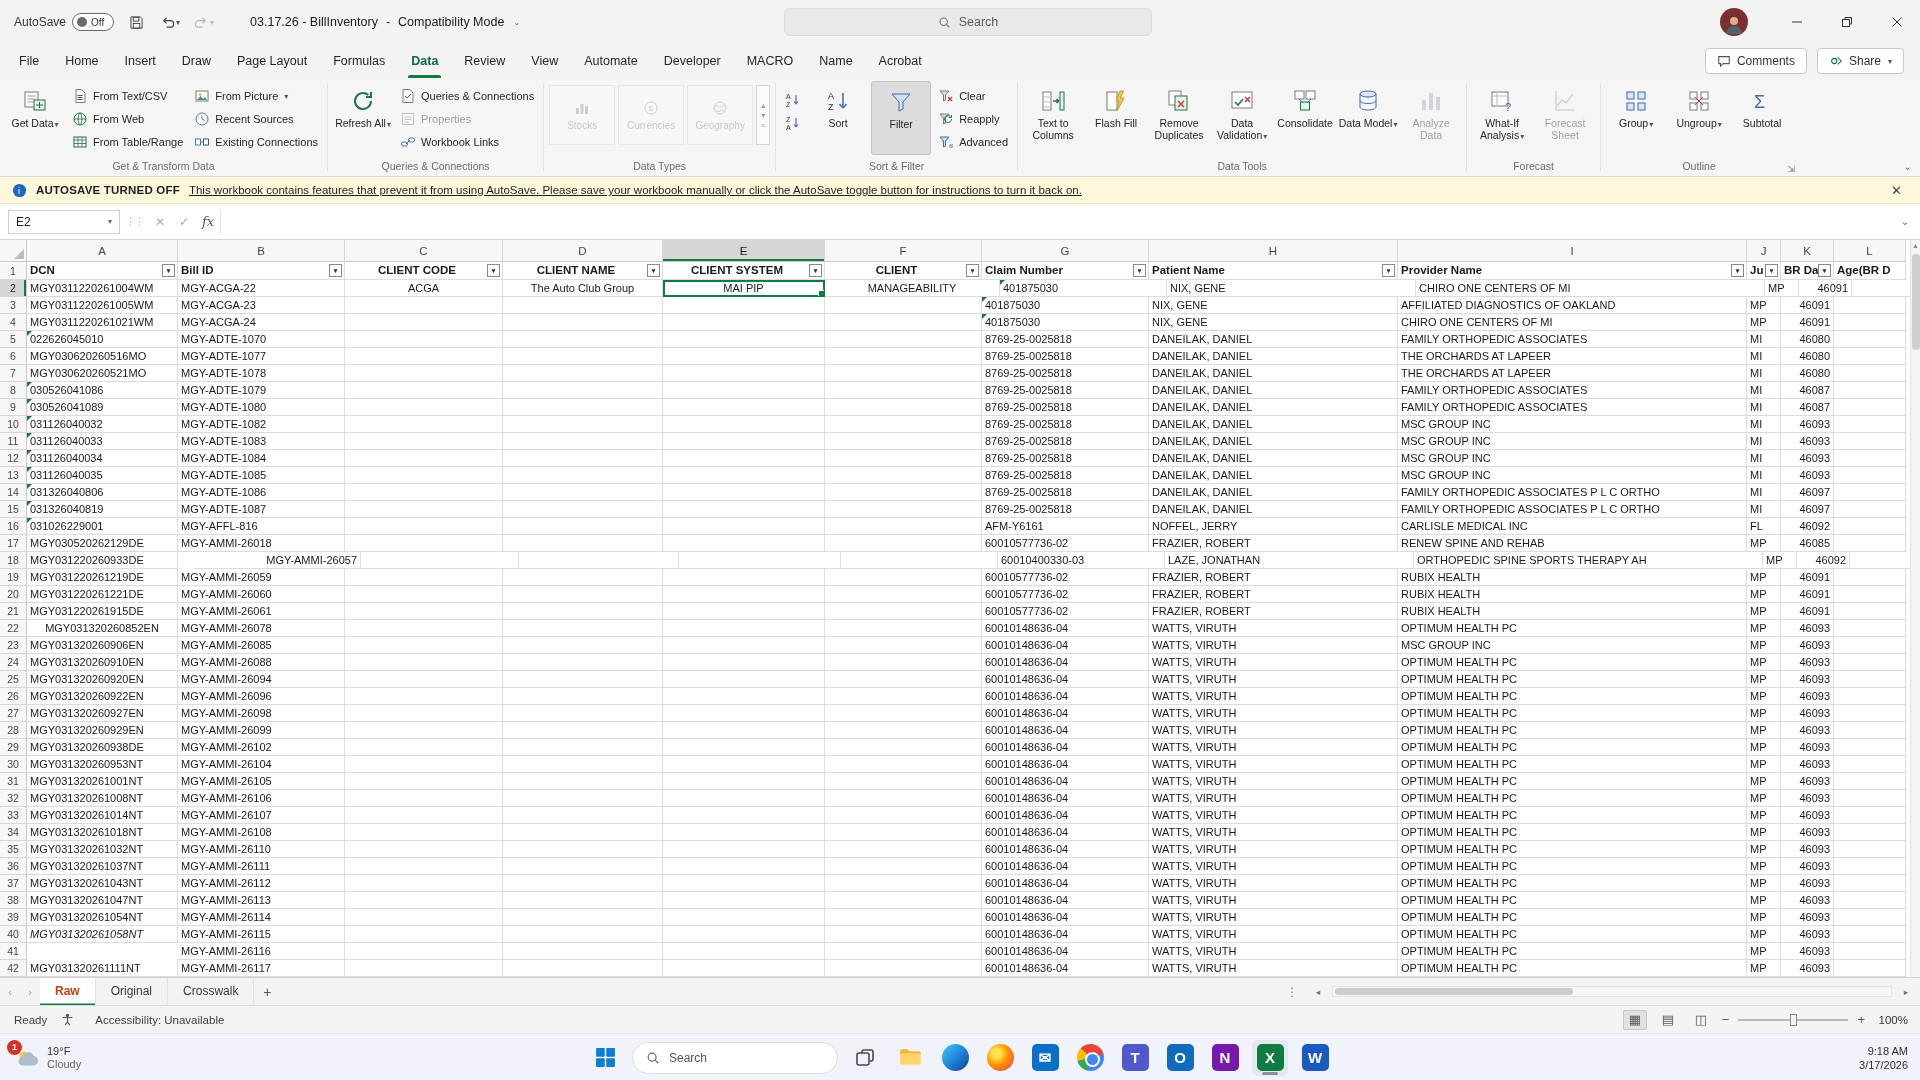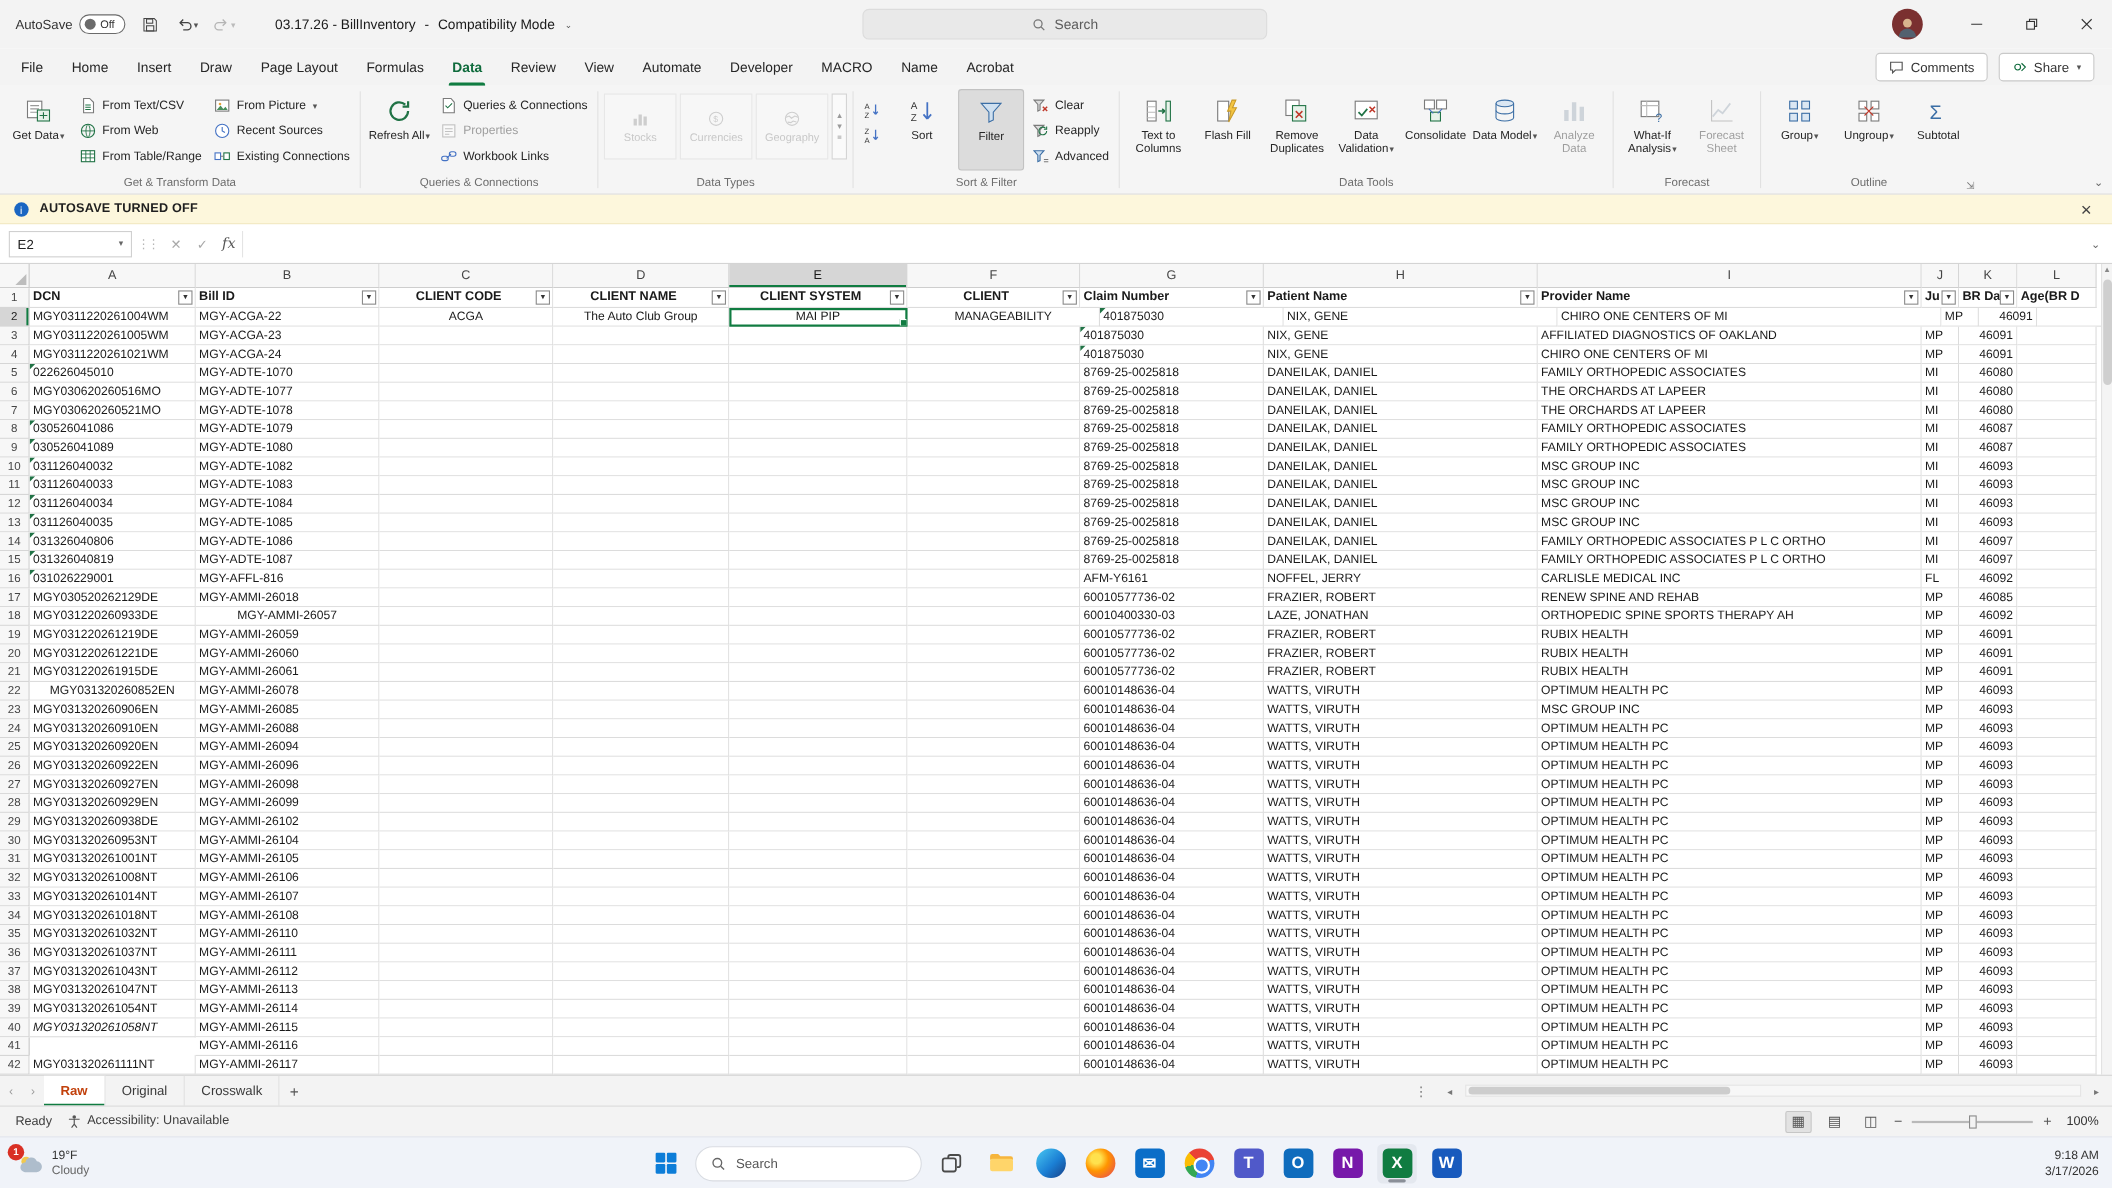--- a/index.html
+++ b/index.html
@@ -97,21 +97,21 @@
   .addtab{width:26px;text-align:center;color:#555;font-size:14px}
   .tabbar-right{margin-left:auto;display:flex;align-items:center;gap:6px;padding-right:6px}
   .tb-dots{color:#777;font-size:12px;padding:0 6px}
   .hs-arrow{width:16px;text-align:center;color:#777;font-size:9px}
   .hs-track{width:560px;height:11px;background:#f7f7f7;border:1px solid #e3e3e3;position:relative}
   .hs-thumb{position:absolute;left:2px;top:1px;width:238px;height:7px;background:#cdcdcd;border-radius:4px}
 
   
   .statusbar{position:absolute;top:1005px;left:0;right:0;height:28px;background:#f3f3f3;border-top:1px solid #dadada;display:flex;align-items:center;font-size:11.5px;color:#3f3f3f}
   .ready{padding:0 14px}
-  .acc{display:flex;gap:5px}
+  .acc{display:flex;align-items:center;gap:21px}
   .sb-right{margin-left:auto;display:flex;align-items:center;gap:9px;padding-right:12px}
   .viewico{width:24px;height:20px;display:flex;align-items:center;justify-content:center;font-size:13px;color:#555;border-radius:2px}
   .viewico.active{background:#e2e2e2;border:1px solid #c6c6c6}
   .zoomsym{font-size:13px;color:#555}
   .zoomtrack{width:110px;height:2px;background:#b9b9b9;position:relative}
   .zoomthumb{position:absolute;left:52px;top:-5px;width:7px;height:12px;background:#f3f3f3;border:1px solid #8a8a8a}
   .zoomlabel{width:34px;text-align:right;color:#333}
 
   
   .taskbar{position:absolute;top:1033px;left:0;right:0;height:47px;background:#f0f3f9;border-top:1px solid #e1e4ea}
@@ -623,20 +623,21 @@
 
   <span class="ribbon-collapse">⌄</span>
 </div>
 
 <div class="banner">
   <svg width="15" height="15" viewBox="0 0 16 16">
       <circle cx="8" cy="8" r="7" fill="#1a66c2"></circle>
       <text x="6.5" y="12" font-size="10" fill="#fff">i</text>
     </svg>
   <span class="banner-badge">AUTOSAVE TURNED OFF</span>
+  <span class="banner-link">This workbook contains features that prevent it from using AutoSave. Please save your workbook manually or click the AutoSave toggle button for instructions to turn it back on.</span>
   <span class="banner-close">✕</span>
 </div>
 
 <div class="fbar">
   <div class="namebox">
     <span>E2</span>
     <span class="nb-dd">▾</span>
   </div>
   <span class="fb-grip">⋮⋮</span>
   <span class="fb-ico">✕</span>
@@ -915,21 +916,21 @@
       <div class="cell" style="width: 167px; text-align: left;">60010577736-02</div>
       <div class="cell" style="width: 249px; text-align: left;">FRAZIER, ROBERT</div>
       <div class="cell" style="width: 349px; text-align: left;">RENEW SPINE AND REHAB</div>
       <div class="cell" style="width: 34px; text-align: left;">MP</div>
       <div class="cell" style="width: 53px; text-align: right;">46085</div>
       <div class="cell" style="width: 72px; text-align: left;"></div>
     </div>
     <div class="s-row">
       <div class="rowhdr">18</div>
       <div class="cell" style="width: 151px; text-align: left;">MGY031220260933DE</div>
-      <div class="cell" style="width: 167px; text-align: center;">MGY-AMMI-26057</div>
+      <div class="cell" style="width: 167px; text-align: right; margin-left: 16px;">MGY-AMMI-26057</div>
       <div class="cell" style="width: 158px; text-align: center;"></div>
       <div class="cell" style="width: 160px; text-align: center;"></div>
       <div class="cell" style="width: 162px; text-align: center;"></div>
       <div class="cell" style="width: 157px; text-align: center;"></div>
       <div class="cell" style="width: 167px; text-align: left;">60010400330-03</div>
       <div class="cell" style="width: 249px; text-align: left;">LAZE, JONATHAN</div>
       <div class="cell" style="width: 349px; text-align: left;">ORTHOPEDIC SPINE SPORTS THERAPY AH</div>
       <div class="cell" style="width: 34px; text-align: left;">MP</div>
       <div class="cell" style="width: 53px; text-align: right;">46092</div>
       <div class="cell" style="width: 72px; text-align: left;"></div>

